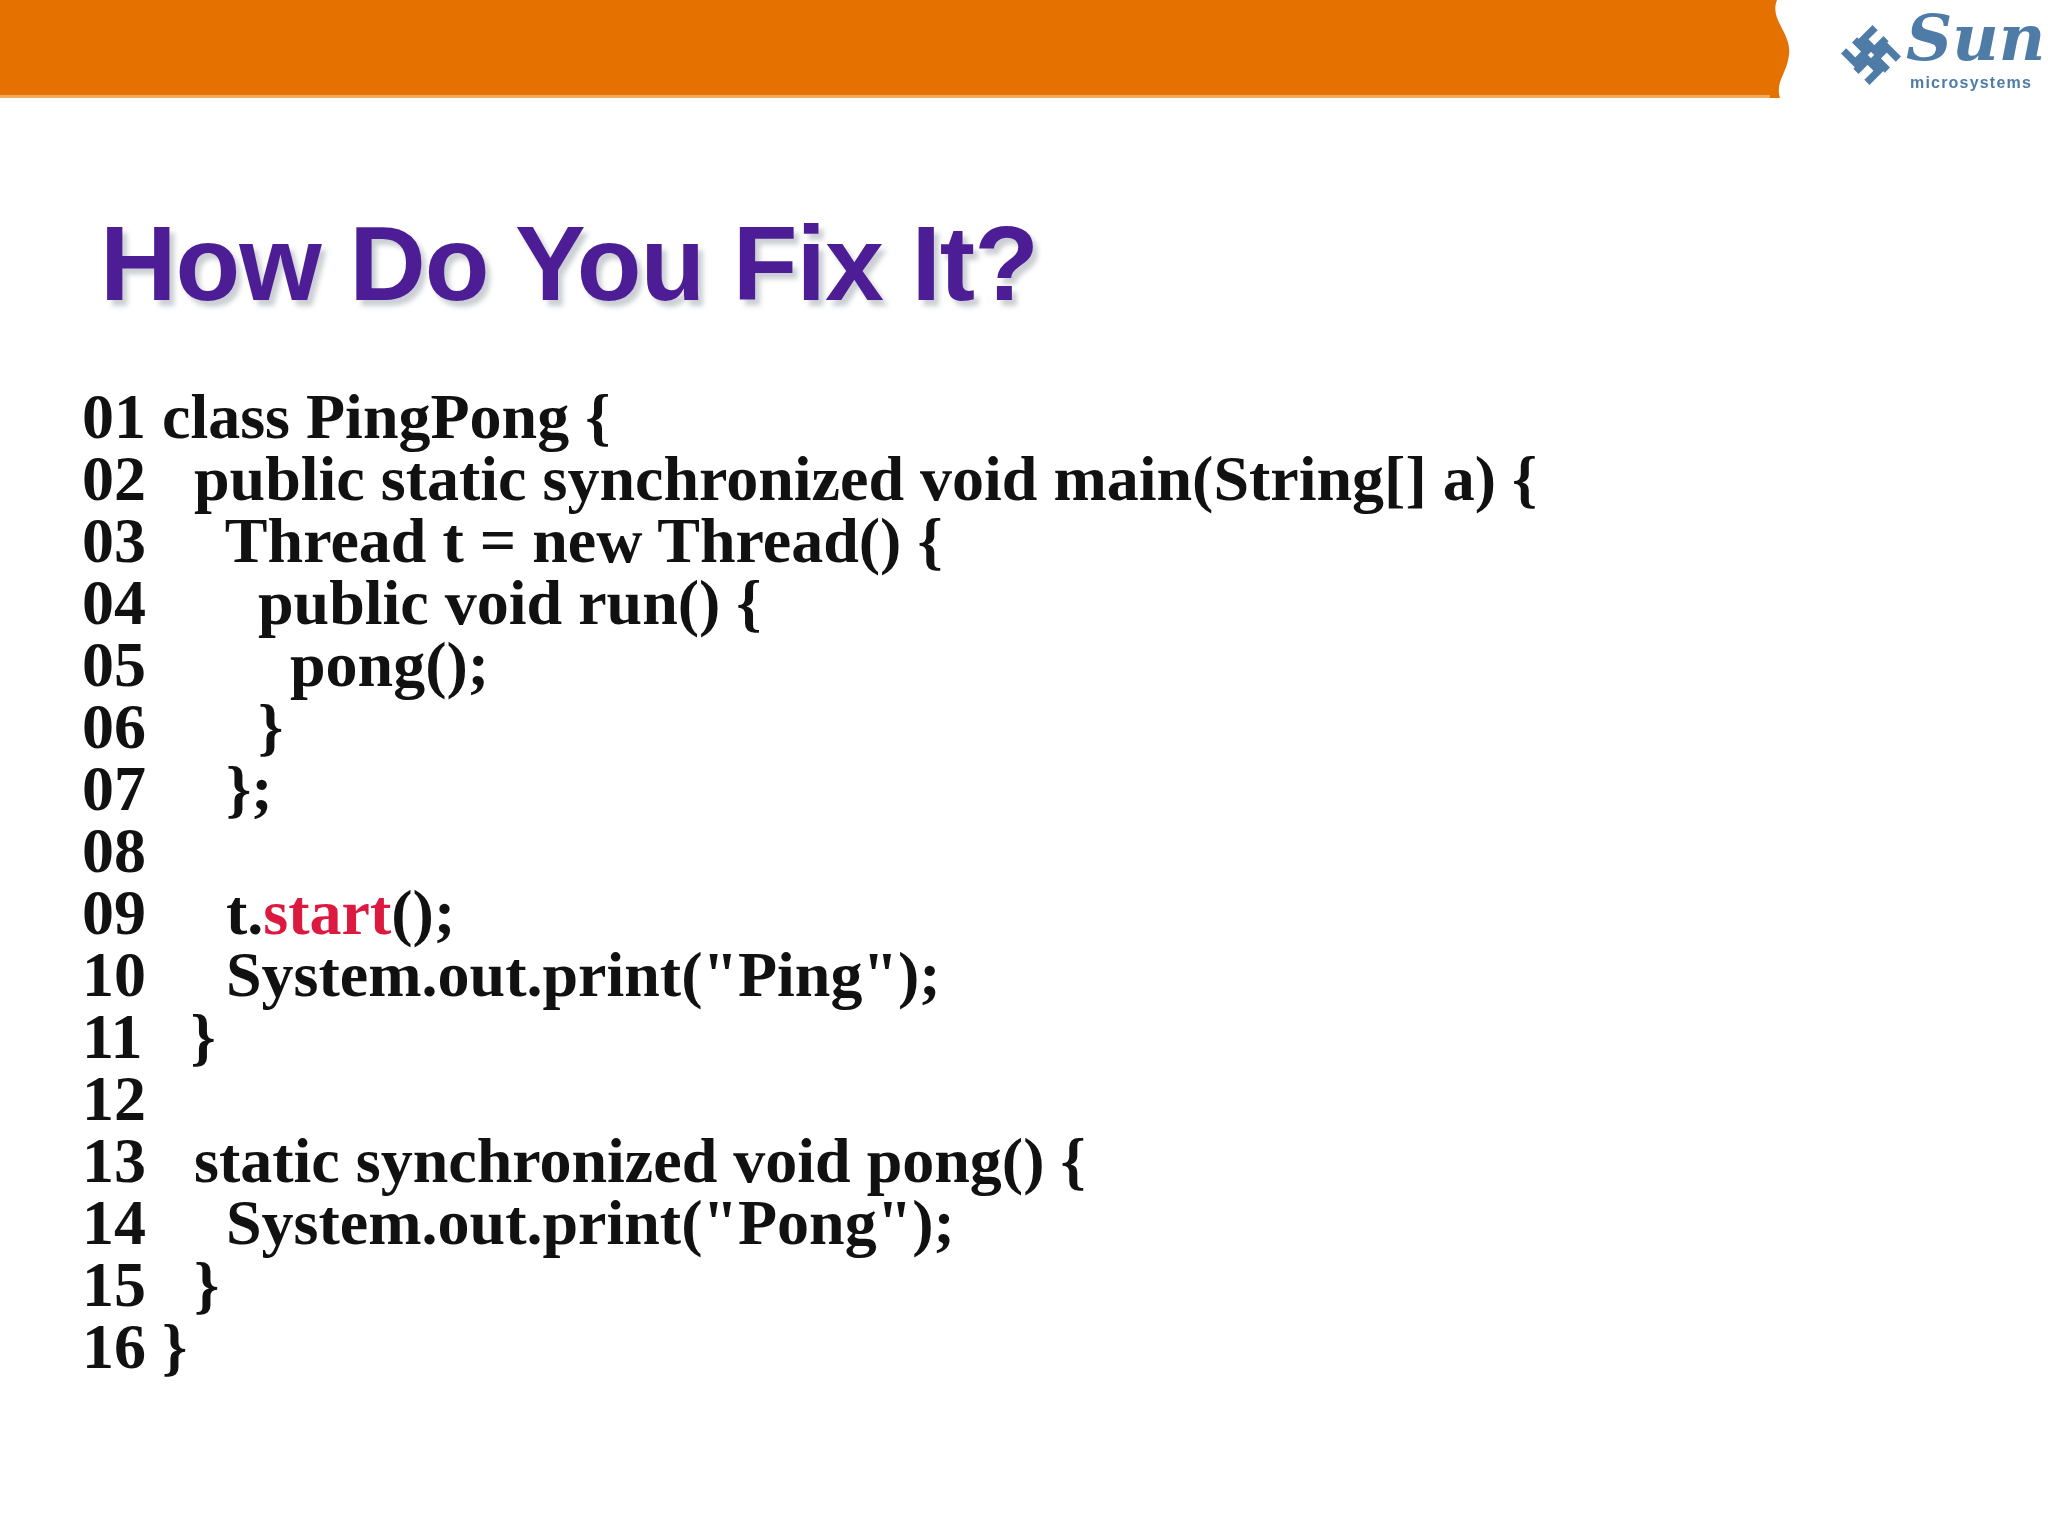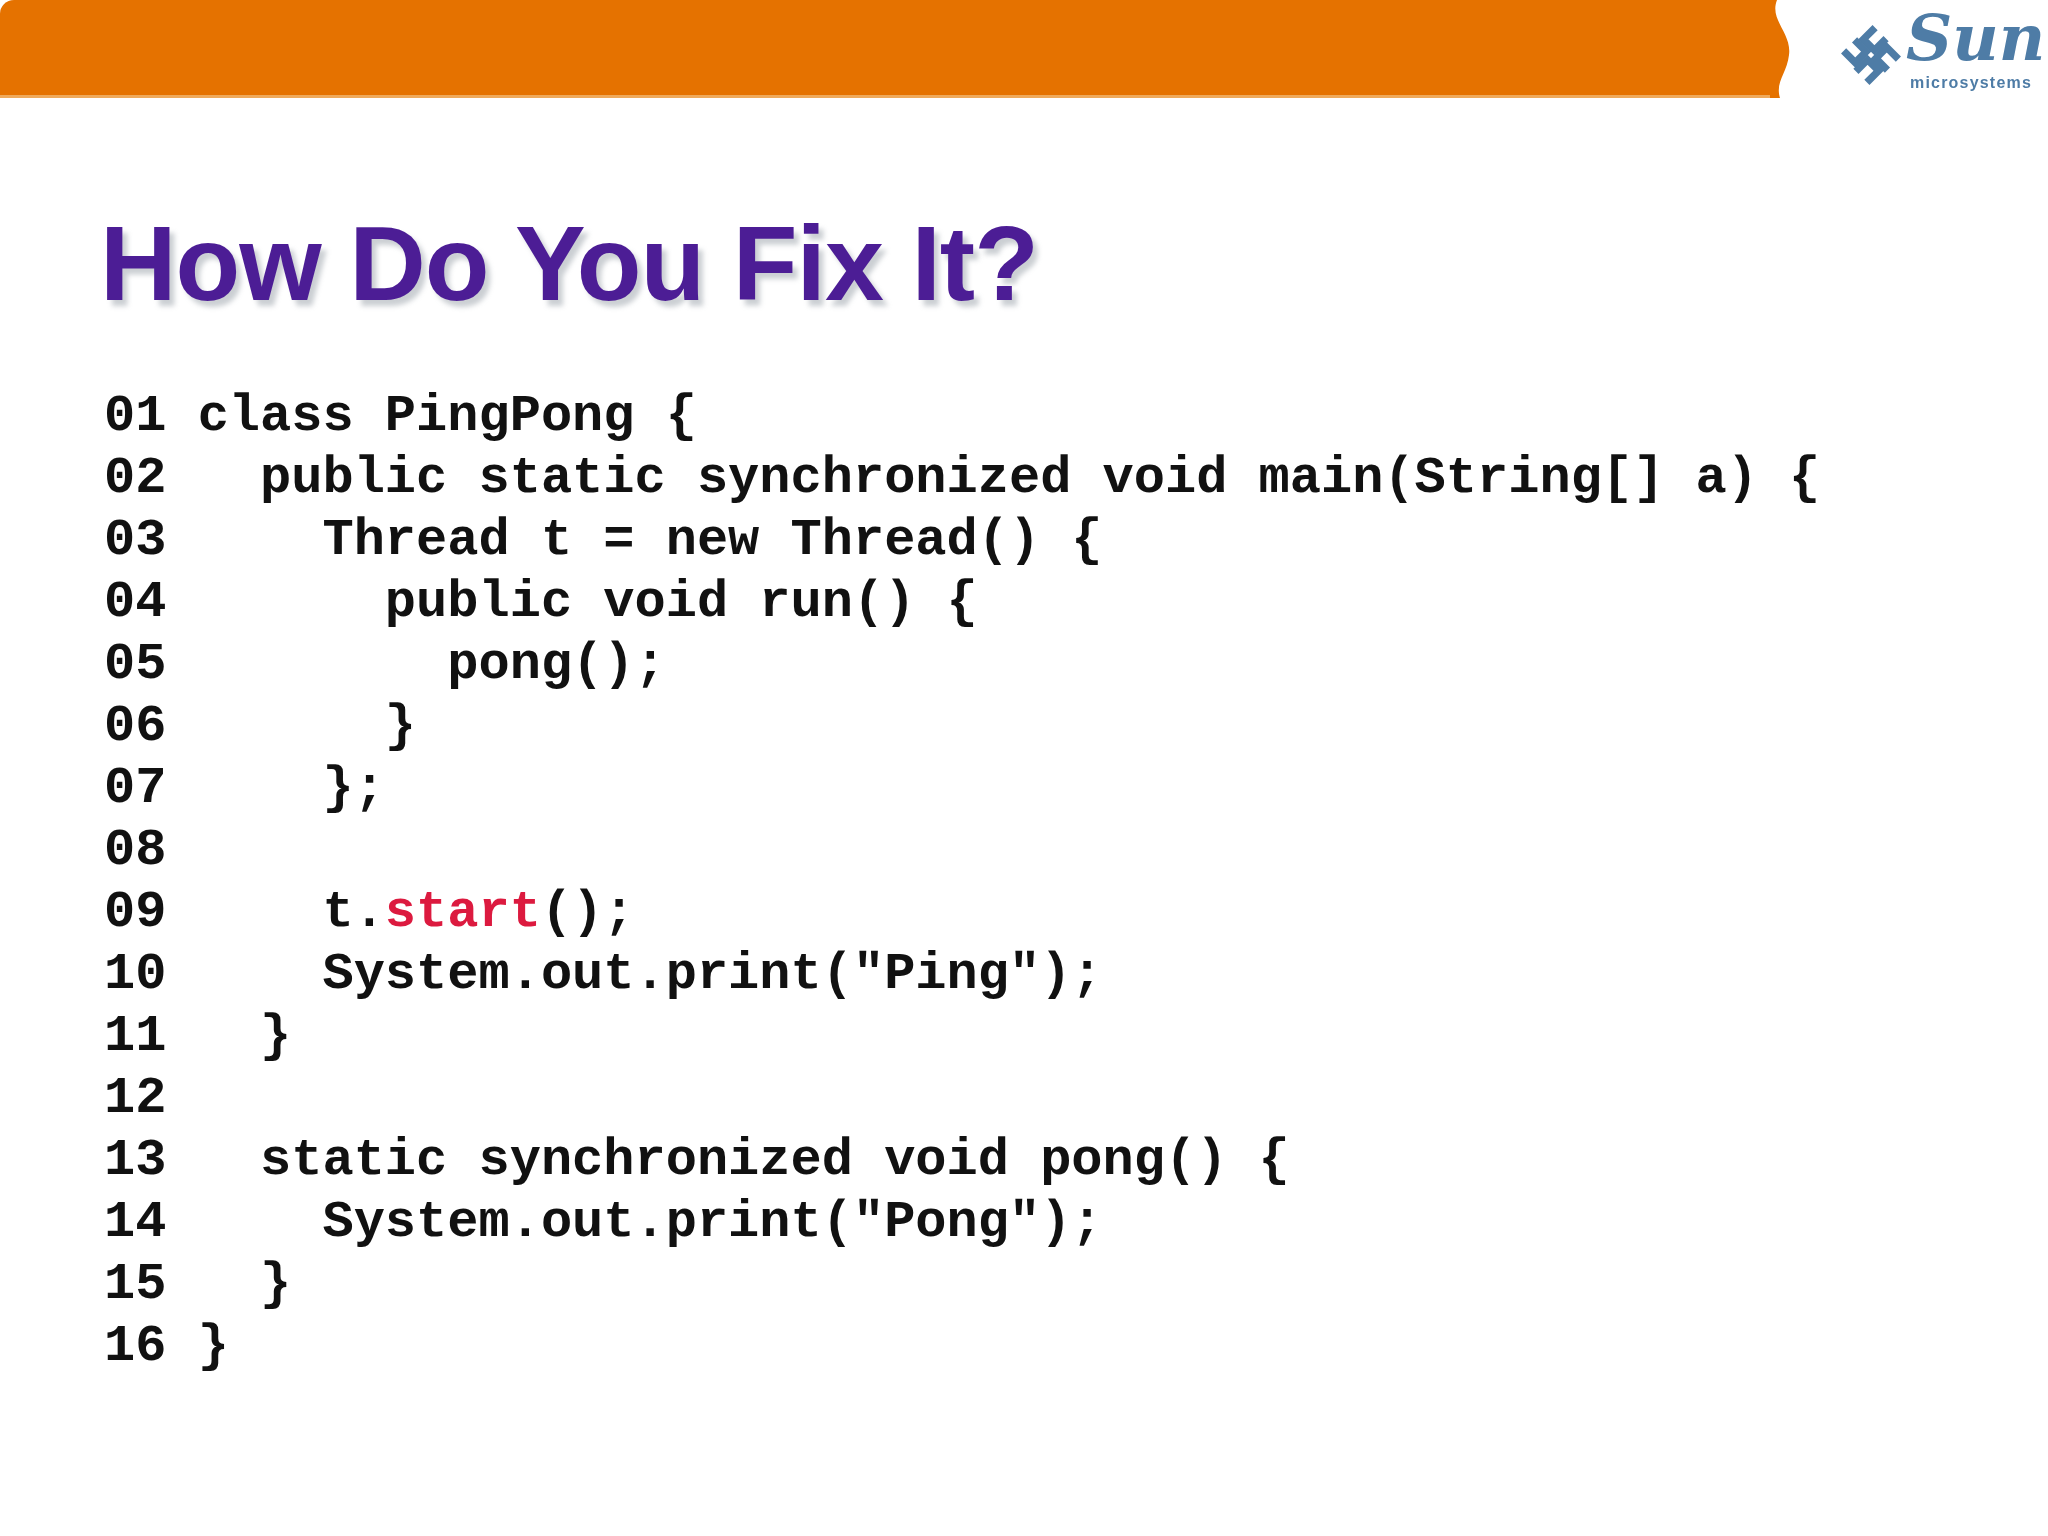--- a/index.html
+++ b/index.html
@@ -2,21 +2,20 @@
 <html><head>
 <meta charset="utf-8">
 <style>
   html,body{margin:0;padding:0;background:#ffffff;}
   #slide{
     position:relative;
     width:2048px;height:1536px;
     background:#ffffff;
     overflow:hidden;
     font-family:"Liberation Sans",sans-serif;
-    border-radius:14px;
   }
   
   #header-bar{
     position:absolute;top:0;left:0;width:2048px;height:98px;
   }
   #sun-logo{
     position:absolute;top:14px;left:1834px;width:200px;height:84px;
   }
   #sun-diamond{
     position:absolute;left:6px;top:10px;width:62px;height:62px;
@@ -35,23 +34,23 @@
   }
   
   #slide-title{
     position:absolute;left:100px;top:208px;
     font-weight:bold;font-size:106px;line-height:1.05;
     letter-spacing:-1px;white-space:nowrap;
     text-shadow:5px 6px 5px rgba(125,135,145,0.40);
   }
   
   #code-block{
-    position:absolute;left:104px;top:386px;
-    font-family:Liberation Mono, monospace;
-    font-weight:bold;font-size:52px;line-height:62px;
+    position:absolute;left:82px;top:386px;
+    font-family:Liberation Serif, serif;
+    font-weight:bold;font-size:64px;line-height:62px;
     white-space:pre;
   }
   .code-line{height:62px;}
 </style>
 </head>
 <body>
 
 <div id="slide">
 
   <svg id="header-bar" viewBox="0 0 2048 98" xmlns="http://www.w3.org/2000/svg" aria-hidden="true">

